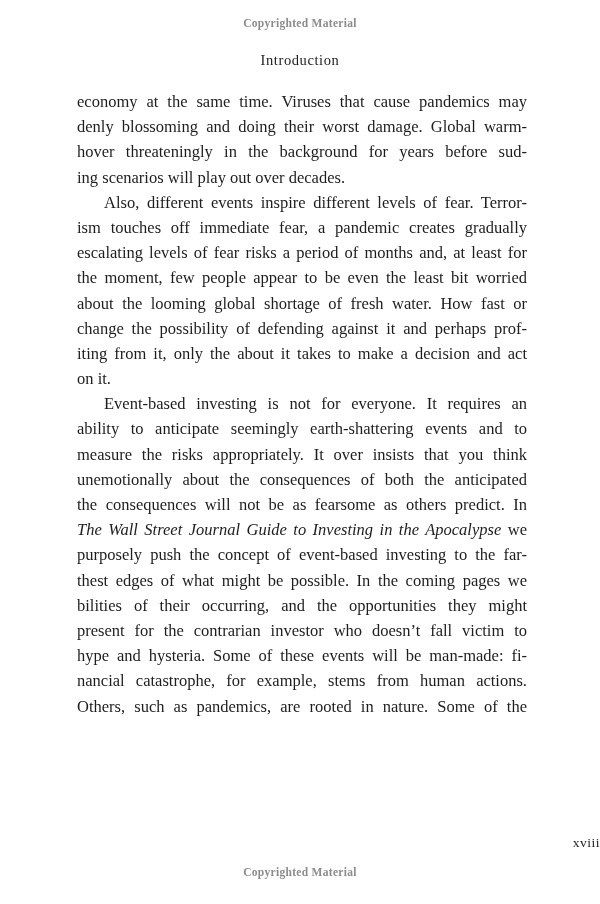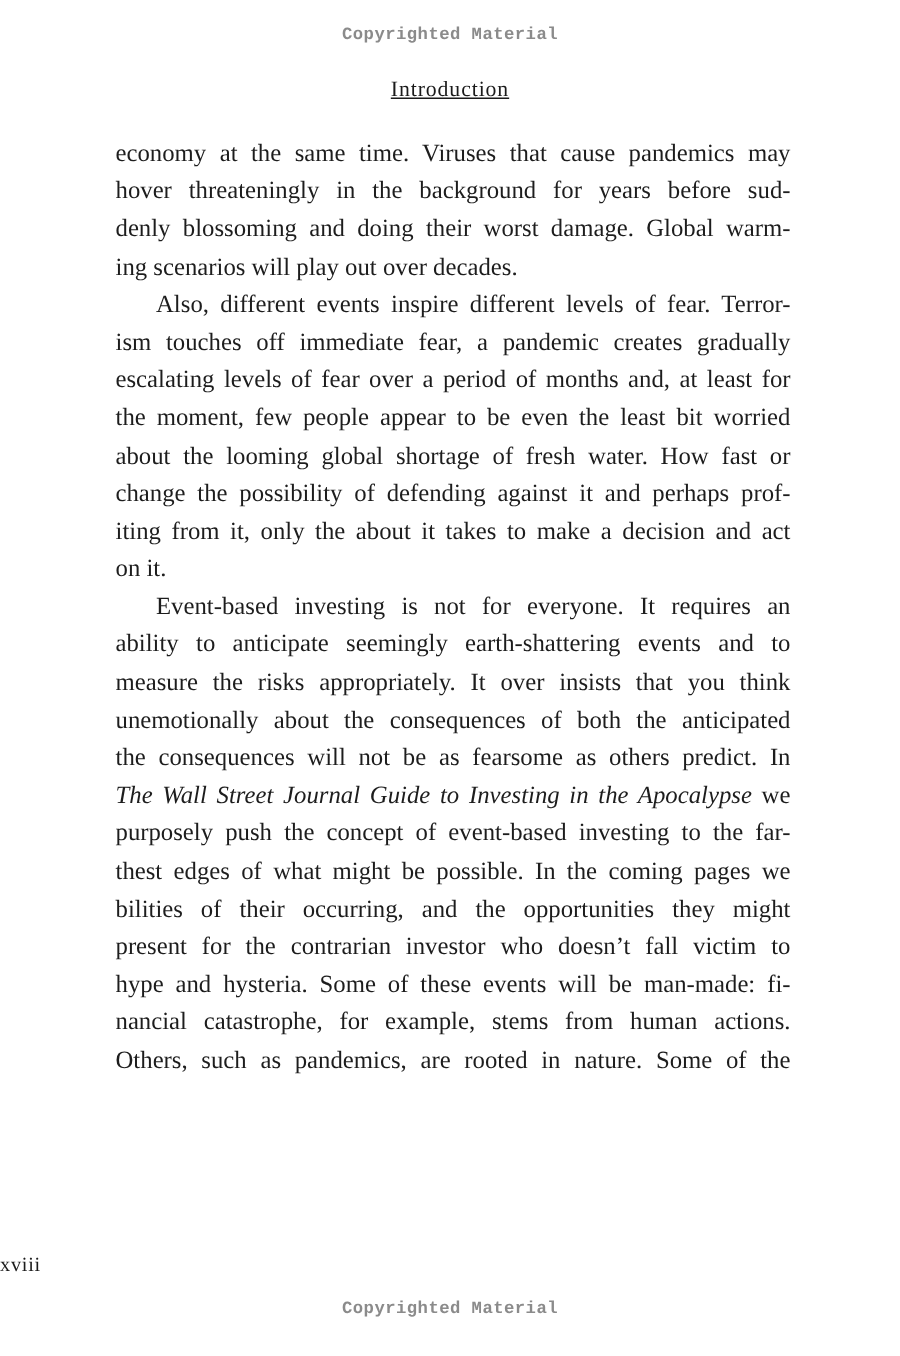--- a/index.html
+++ b/index.html
@@ -10,39 +10,38 @@
     height: 904px;
     background: #ffffff;
     overflow: hidden;
     font-family: "Liberation Serif", serif;
   }
   .notice {
     position: absolute;
     left: 0;
     width: 600px;
     text-align: center;
-    font-family: Liberation Mono, monospace;
+    font-family: Liberation Serif, serif;
     font-weight: bold;
     font-size: 11.5px;
     letter-spacing: 0.3px;
     color: #8b8b8b;
   }
   .notice-top { top: 17px; }
   .notice-bottom { top: 866px; }
   .chapter-title {
     position: absolute;
     top: 52px;
     left: 0;
     width: 600px;
     text-align: center;
     font-family: "Liberation Serif", serif;
     font-size: 14.5px;
     letter-spacing: 0.6px;
     color: #1b1b1b;
-    text-decoration: underline;
   }
   .body-text {
     position: absolute;
     top: 89px;
     left: 77px;
     width: 450px;
     font-family: "Liberation Serif", serif;
     font-size: 16.5px;
     line-height: 25.2px;
     color: #1d1d1d;
@@ -58,43 +57,43 @@
   }
   .body-line.para-start {
     text-indent: 27px;
   }
   .body-line i { }
   .page-number {
     position: absolute;
     top: 835px;
     left: 0;
     width: 600px;
-    text-align: left;
+    text-align: right;
     font-family: "Liberation Serif", serif;
     font-size: 13.5px;
     letter-spacing: 0.5px;
     color: #1d1d1d;
   }
 </style>
 </head>
 <body>
 
 <div class="page">
   <div class="notice notice-top">Copyrighted Material</div>
 
   <div class="chapter-title">Introduction</div>
 
   <div class="body-text" id="body-text">
       <div class="body-line"><span>economy at the same time. Viruses that cause pandemics may</span></div>
+      <div class="body-line"><span>denly blossoming and doing their worst damage. Global warm-</span></div>
       <div class="body-line"><span>hover threateningly in the background for years before sud-</span></div>
-      <div class="body-line"><span>denly blossoming and doing their worst damage. Global warm-</span></div>
       <div class="body-line para-end"><span>ing scenarios will play out over decades.</span></div>
       <div class="body-line para-start"><span>Also, different events inspire different levels of fear. Terror-</span></div>
       <div class="body-line"><span>ism touches off immediate fear, a pandemic creates gradually</span></div>
-      <div class="body-line"><span>escalating levels of fear over a period of months and, at least for</span></div>
+      <div class="body-line"><span>escalating levels of fear risks a period of months and, at least for</span></div>
       <div class="body-line"><span>the moment, few people appear to be even the least bit worried</span></div>
       <div class="body-line"><span>about the looming global shortage of fresh water. How fast or</span></div>
       <div class="body-line"><span>change the possibility of defending against it and perhaps prof-</span></div>
       <div class="body-line"><span>iting from it, only the about it takes to make a decision and act</span></div>
       <div class="body-line para-end"><span>on it.</span></div>
       <div class="body-line para-start"><span>Event-based investing is not for everyone. It requires an</span></div>
       <div class="body-line"><span>ability to anticipate seemingly earth-shattering events and to</span></div>
       <div class="body-line"><span>measure the risks appropriately. It over insists that you think</span></div>
       <div class="body-line"><span>unemotionally about the consequences of both the anticipated</span></div>
       <div class="body-line"><span>the consequences will not be as fearsome as others predict. In</span></div>

